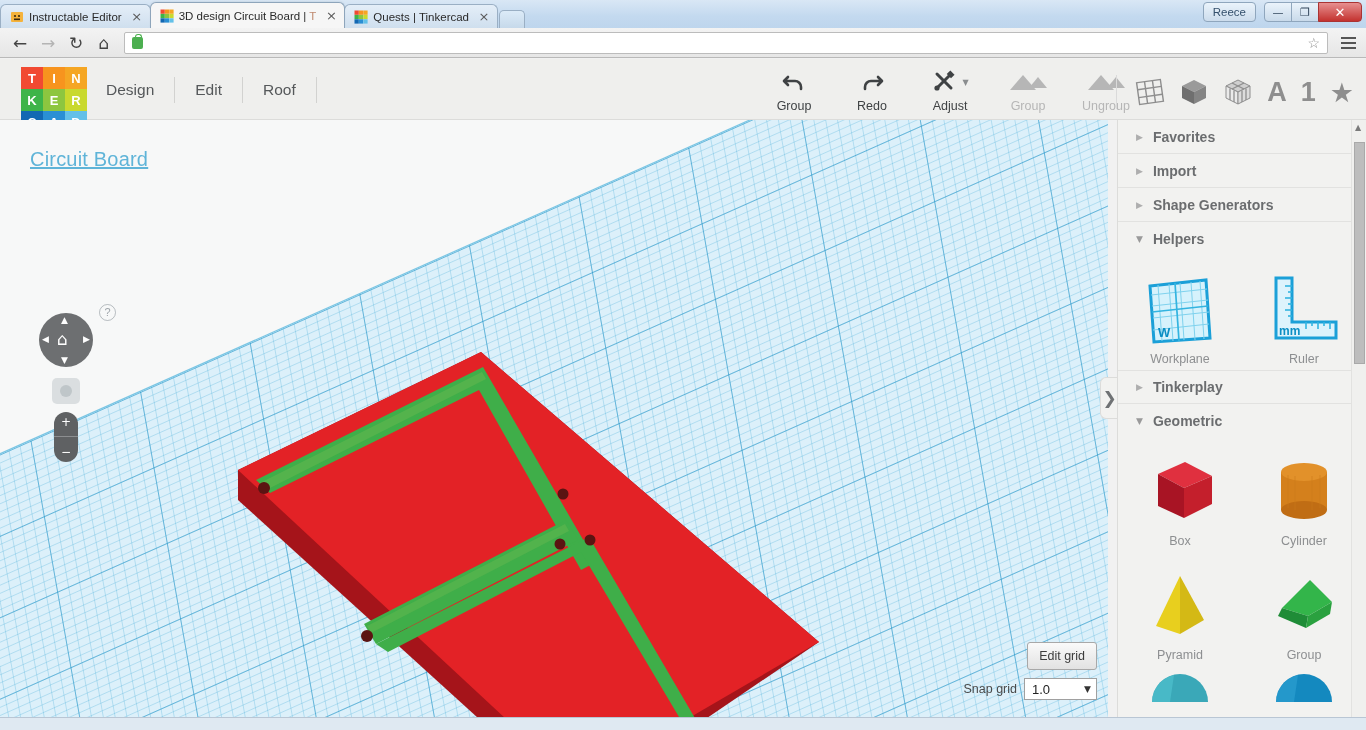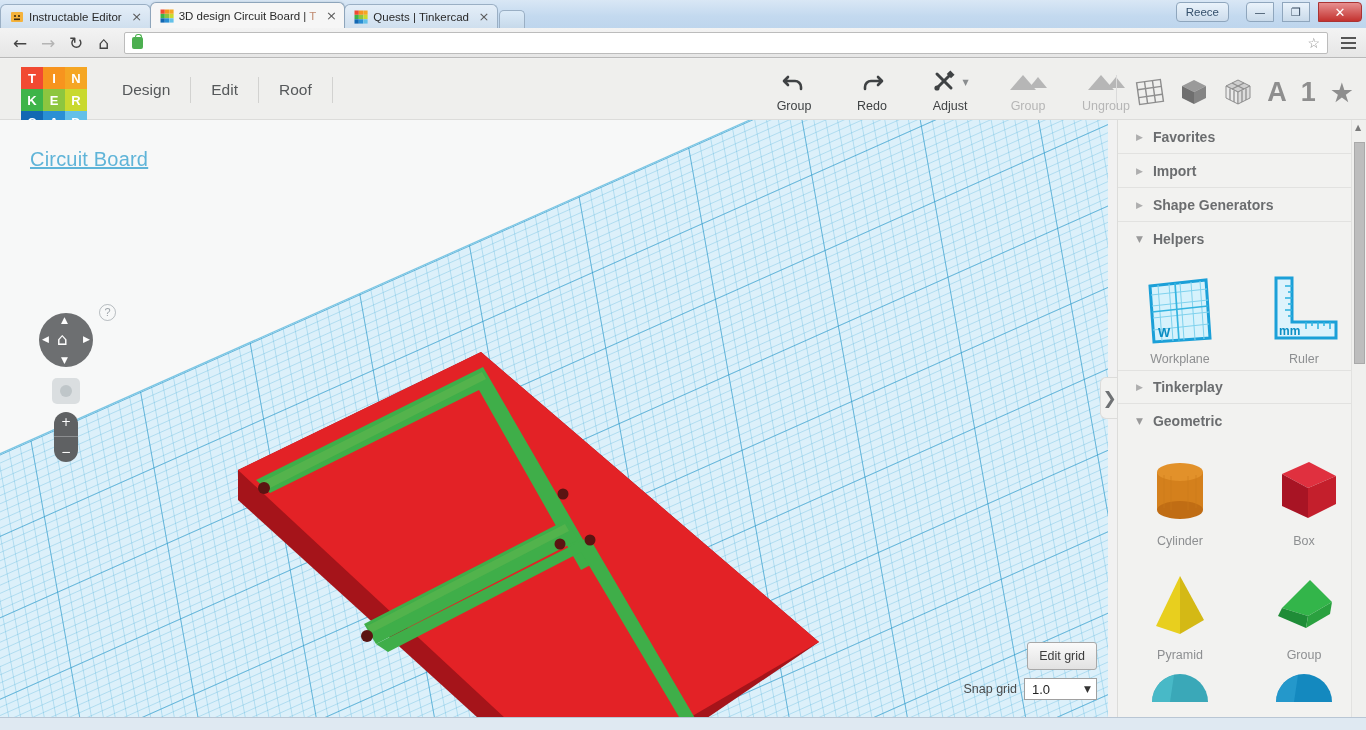--- a/index.html
+++ b/index.html
@@ -34,21 +34,21 @@
   .tab-title .dim { color: #c08a70; }
   .tab-close {
     margin-left: 8px; width: 14px; height: 14px; line-height: 13px; text-align: center;
     font-size: 13px; color: #5a5a5a; font-family: "DejaVu Sans", sans-serif;
   }
   .tab-newbtn {
     width: 26px; height: 18px; margin-left: 2px;
     border: 1px solid #9aafc4; border-bottom: none; border-radius: 5px 5px 0 0;
     background: linear-gradient(to bottom, #dcebf8, #c6d9ea);
   }
-  .win-controls { position: absolute; right: 4px; top: 2px; display: flex; align-items: center; gap: 9px; }
+  .win-controls { position: absolute; right: 4px; top: 2px; display: flex; align-items: center; gap: 0; }
   .win-user {
     height: 20px; padding: 0 9px; margin-right: 8px;
     border: 1px solid #8fa6bd; border-radius: 4px;
     background: linear-gradient(to bottom, #eaf3fb, #ccdcec);
     font-size: 11.5px; color: #34506c; display: flex; align-items: center;
   }
   .win-btn {
     width: 28px; height: 20px; border: 1px solid #8fa6bd; margin-left: -1px;
     background: linear-gradient(to bottom, #eaf3fb, #c9daea);
     display: flex; align-items: center; justify-content: center;
@@ -94,21 +94,21 @@
   .app-header {
     position: absolute; left: 0; top: 59px; width: 1366px; height: 61px;
     background: #efefed; border-bottom: 1px solid #dcdcda;
   }
   .logo { position: absolute; left: 21px; top: 8px; width: 66px; height: 66px;
           display: grid; grid-template-columns: repeat(3, 22px); grid-template-rows: repeat(3, 22px); }
   .logo span {
     display: flex; align-items: center; justify-content: center;
     color: #fff; font-weight: bold; font-size: 13px; font-family: "Liberation Sans", sans-serif;
   }
-  .menu-items { position: absolute; left: 116px; top: 0; height: 61px; display: flex; align-items: center; }
+  .menu-items { position: absolute; left: 100px; top: 0; height: 61px; display: flex; align-items: center; }
   .menu-item {
     padding: 0 20px; font-size: 15.5px; color: #55585a; height: 26px;
     display: flex; align-items: center; border-right: 1px solid #d2d2d0;
   }
   .menu-item:first-child { padding-left: 6px; }
 
   .tools { position: absolute; left: 755px; top: 9px; display: flex; align-items: flex-start; }
   .tool { width: 78px; text-align: center; color: #3f4244; }
   .tool.disabled { color: #b6b6b6; }
   .tool-glyph { height: 28px; display: flex; align-items: center; justify-content: center; font-size: 22px;
@@ -564,43 +564,43 @@
 
   <div class="sect" style="border-bottom:none;">
     <span class="tri open">▼</span>
     <span>Geometric</span>
   </div>
 
   <div class="shelf">
     <div class="shelf-cell">
       <div class="shelf-art">
         <svg width="80" height="80" viewBox="0 0 80 80">
+          <polygon points="18,24 45,12 72,26 44,38" fill="#e0303f"></polygon>
+          <polygon points="18,24 44,38 44,68 18,56" fill="#a81424"></polygon>
+          <polygon points="72,26 44,38 44,68 72,54" fill="#c41f2c"></polygon>
+        </svg>
+      </div>
+      <div class="shelf-label">Box</div>
+    </div>
+    <div class="shelf-cell">
+      <div class="shelf-art">
+        <svg width="80" height="80" viewBox="0 0 80 80">
           <rect x="17" y="22" width="46" height="38" fill="#d4801c"></rect>
           <ellipse cx="40" cy="60" rx="23" ry="9" fill="#c06d14"></ellipse>
           <ellipse cx="40" cy="22" rx="23" ry="9" fill="#e2912a"></ellipse>
           <g stroke="#c97b1a" stroke-width="1" opacity=".55">
             <line x1="24" y1="25" x2="24" y2="58"></line>
               <line x1="31" y1="26" x2="31" y2="60"></line>
             <line x1="48" y1="26" x2="48" y2="60"></line>
               <line x1="56" y1="25" x2="56" y2="58"></line>
           </g>
         </svg>
       </div>
       <div class="shelf-label">Cylinder</div>
     </div>
-    <div class="shelf-cell">
-      <div class="shelf-art">
-        <svg width="80" height="80" viewBox="0 0 80 80">
-          <polygon points="18,24 45,12 72,26 44,38" fill="#e0303f"></polygon>
-          <polygon points="18,24 44,38 44,68 18,56" fill="#a81424"></polygon>
-          <polygon points="72,26 44,38 44,68 72,54" fill="#c41f2c"></polygon>
-        </svg>
-      </div>
-      <div class="shelf-label">Box</div>
-    </div>
   </div>
 
   <div class="shelf">
     <div class="shelf-cell">
       <div class="shelf-art">
         <svg width="80" height="80" viewBox="0 0 80 80">
           <polygon points="40,12 16,62 40,70" fill="#e8cf1e"></polygon>
           <polygon points="40,12 64,56 40,70" fill="#d4b915"></polygon>
         </svg>
       </div>

